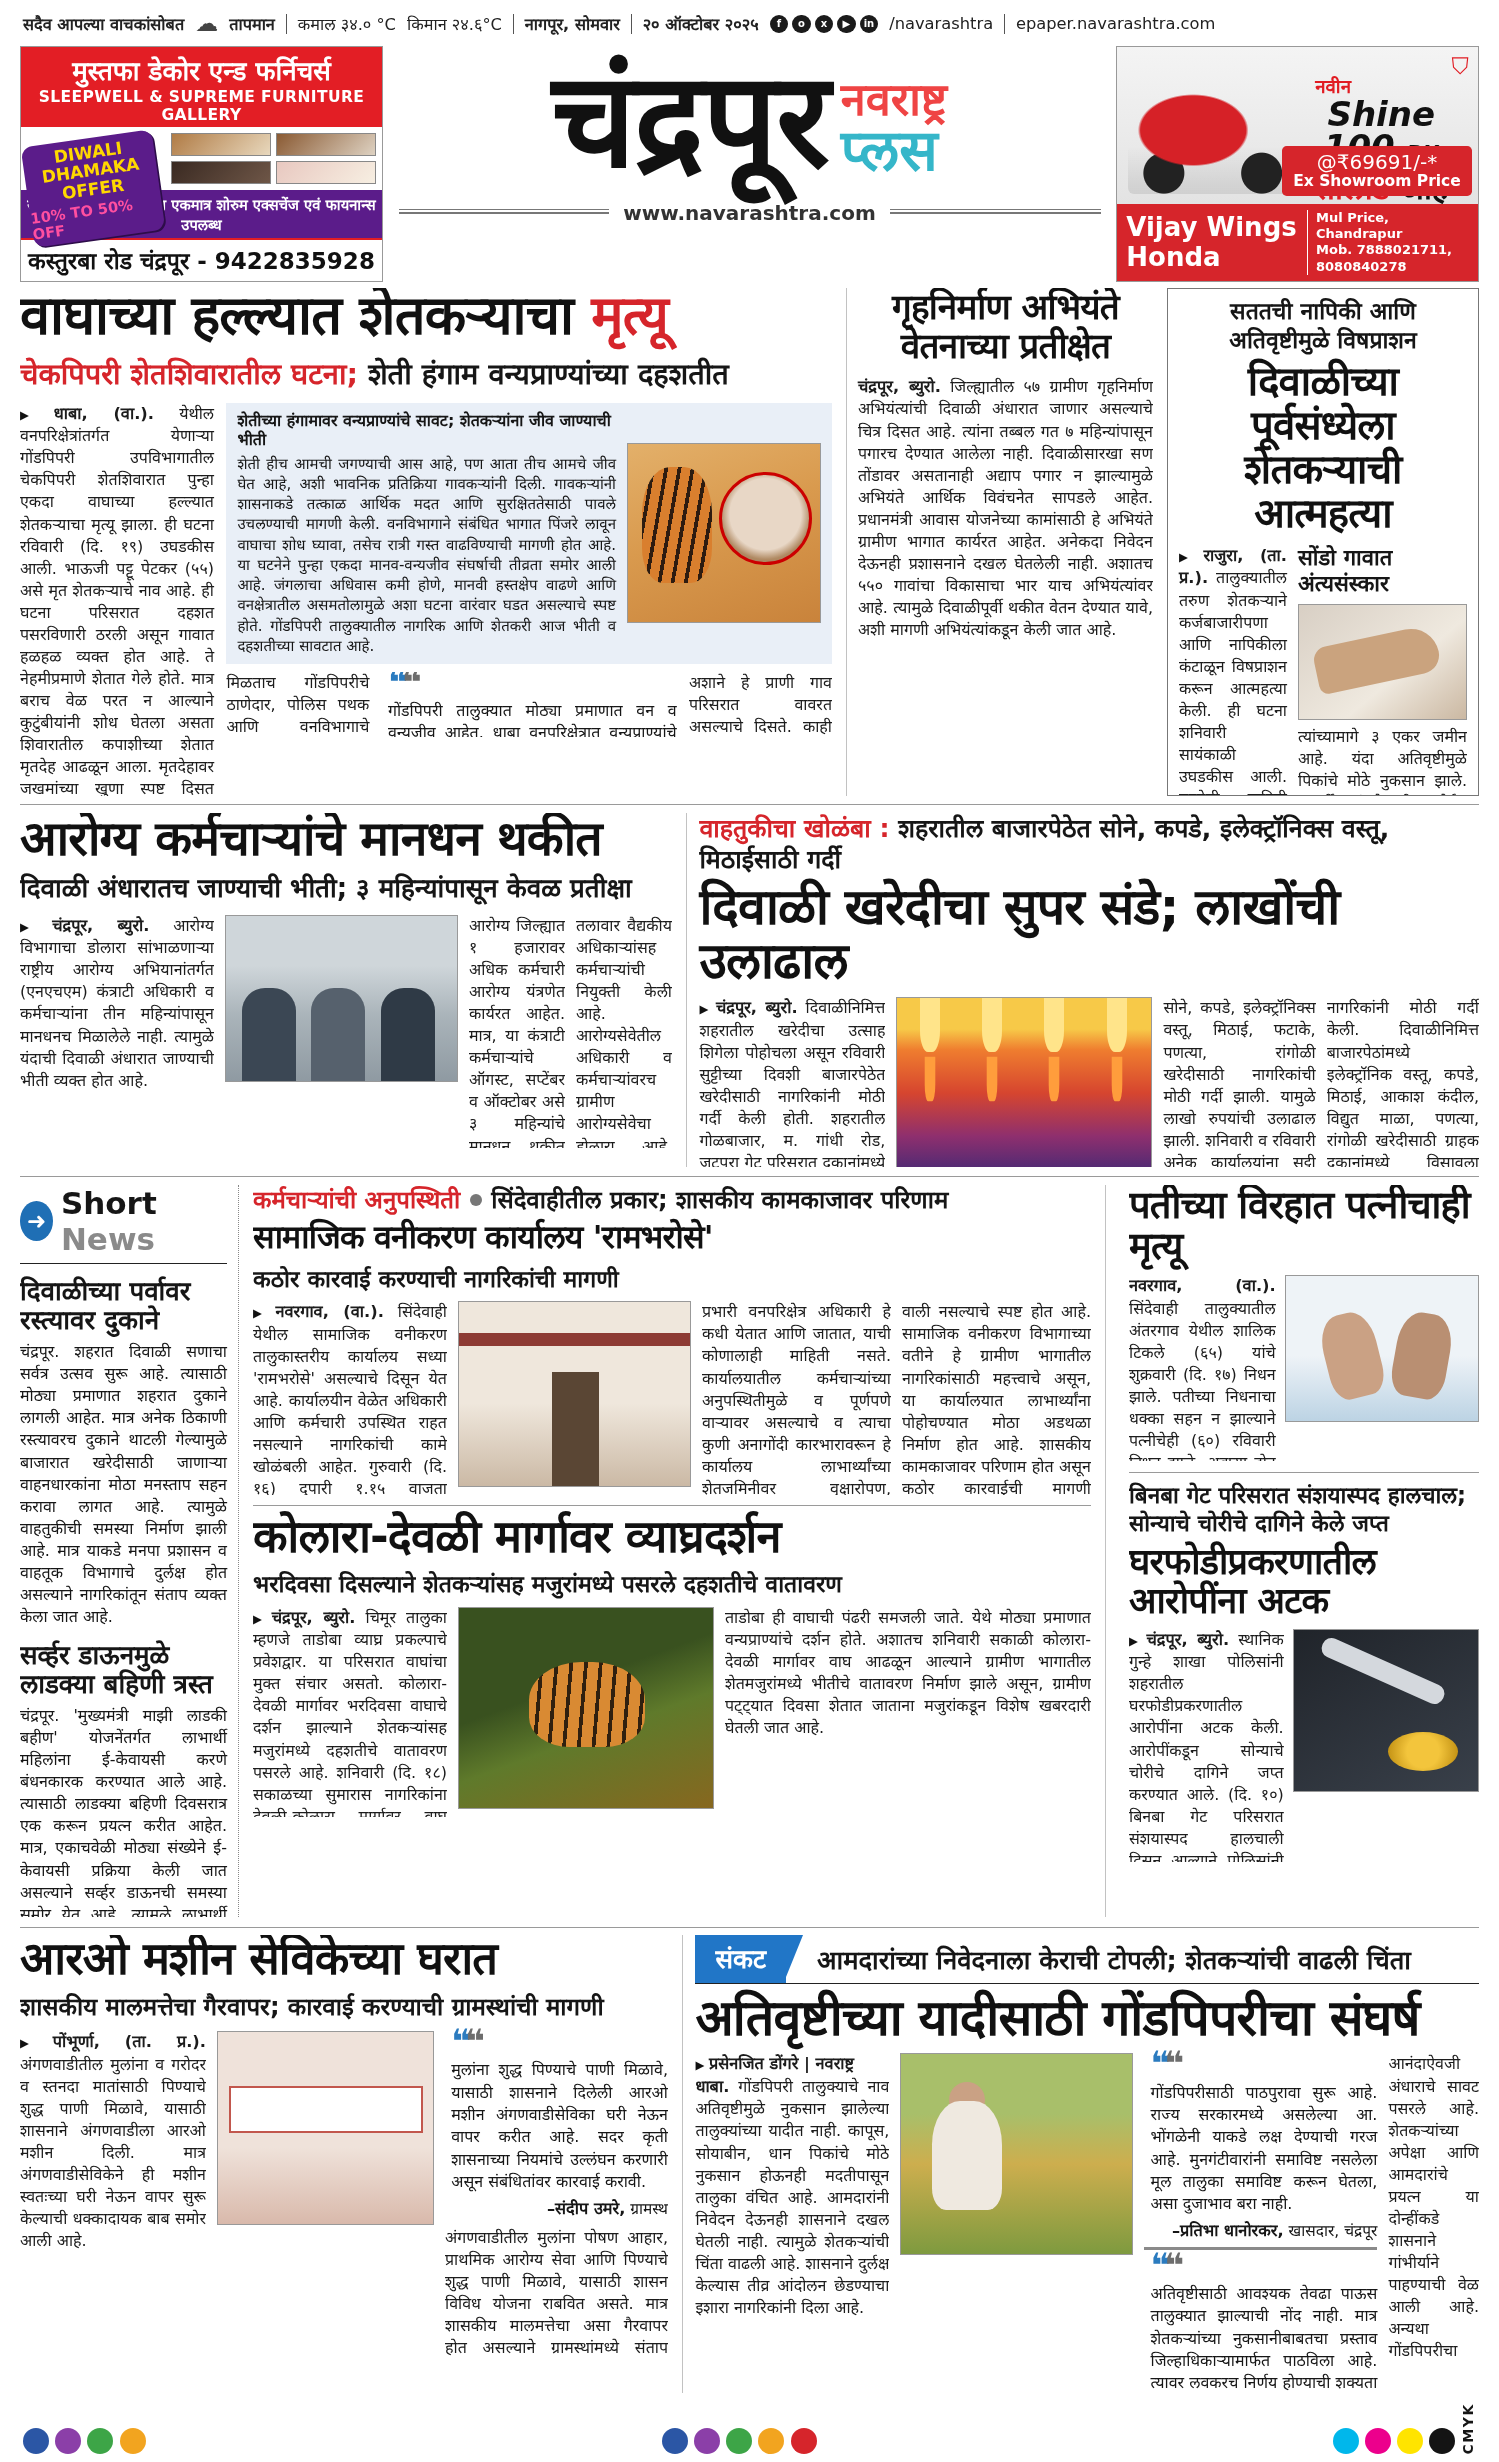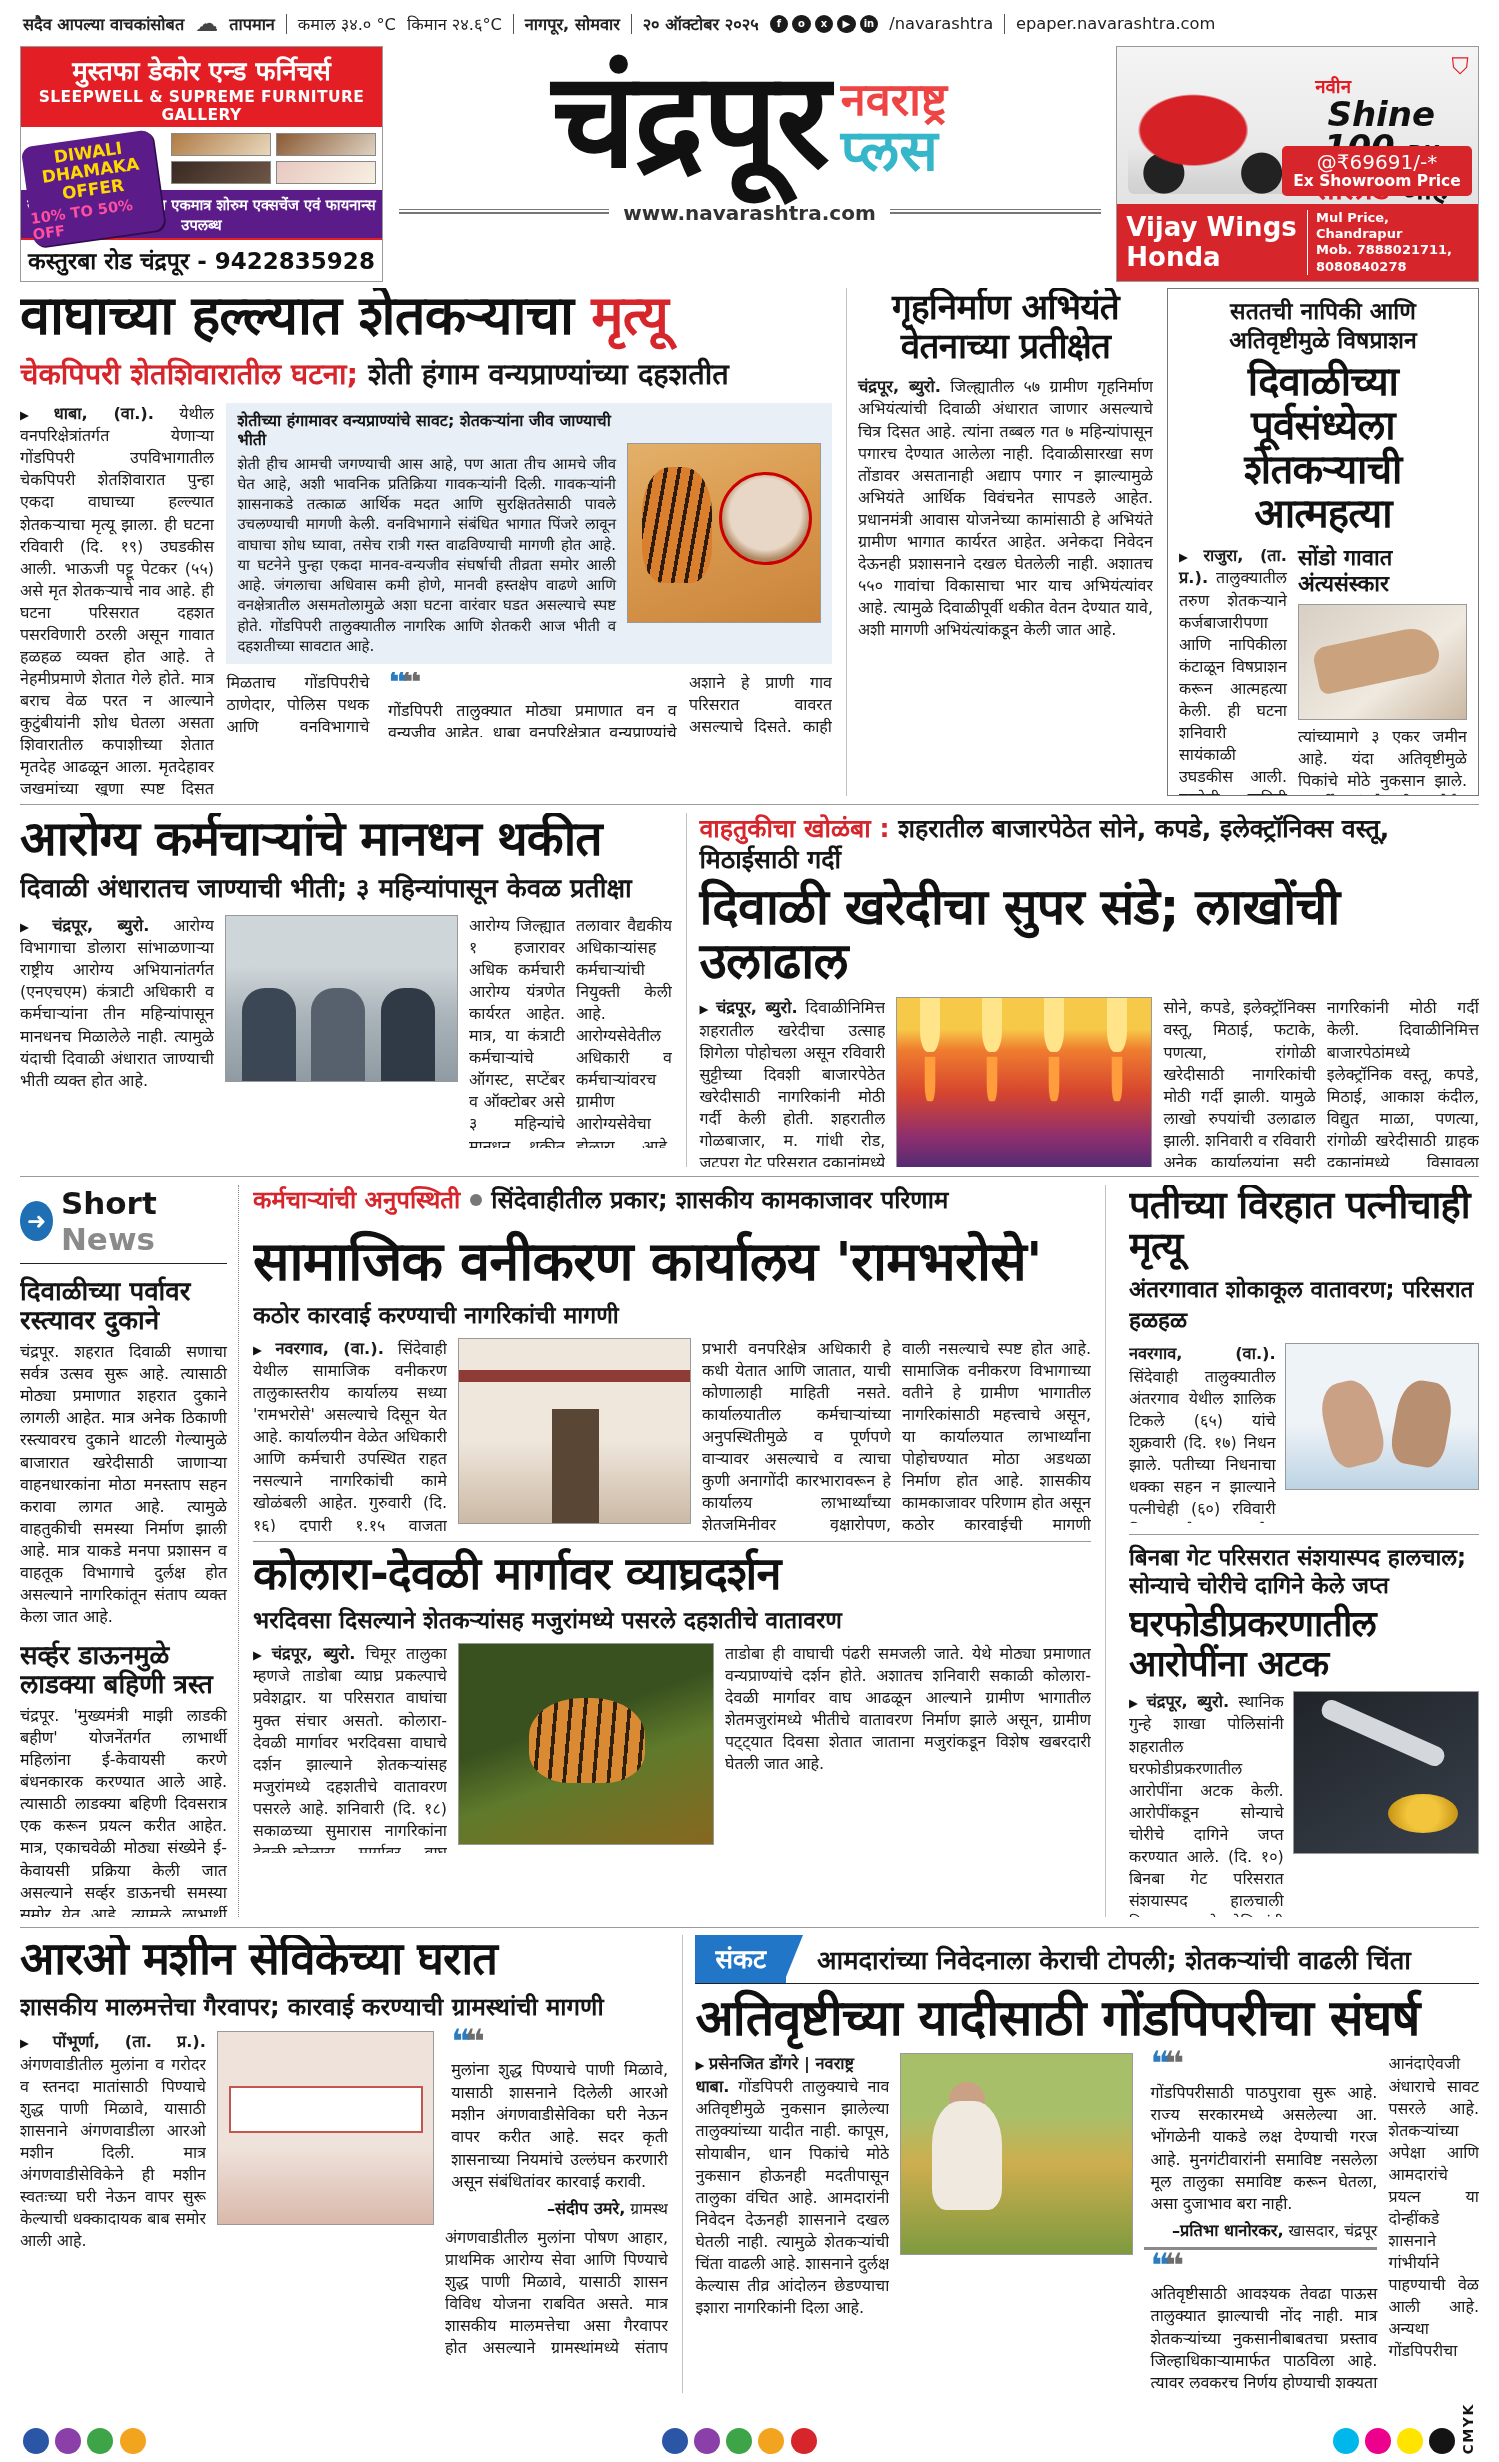--- a/index.html
+++ b/index.html
@@ -132,21 +132,21 @@
   .shorts { width:219px; border-right:0.8px dotted #888; padding-right:11px; }
   .shorts-head { display:flex; align-items:center; gap:7.8px; border-bottom:1.6px solid #222; padding-bottom:6.2px; }
   .sn-icon { width:40px; height:40px; border-radius:50%; background:#1f6fb5; color:#fff; font-size:23px; display:flex; align-items:center; justify-content:center; font-weight:bold; }
   .sn-title { font-size:31px; font-weight:bold; }
   .sn-title .g { color:#8a8a8a; }
   .sn-item-title { font-size:26px; font-weight:bold; line-height:1.12; margin-top:12.4px; }
   .sn-item-body { font-size:16px; line-height:1.38; text-align:justify; margin-top:6.2px; }
   .mid3 { width:838px; display:flex; flex-direction:column; }
   .a-office .kicker { font-size:24px; display:flex; align-items:center; gap:9.3px; }
   .a-office .dot { width:12.4px; height:12.4px; background:#777; border-radius:50%; display:inline-block; }
-  .a-office .headline { font-size:54px; line-height:1.1; margin-top:17px; }
+  .a-office .headline { font-size:32px; line-height:1.1; margin-top:5px; }
   .a-office .subhead { font-size:23px; }
   .office-grid { display:flex; gap:11px; margin-top:7.8px; height:194px; }
   .office-photo { width:233px; height:186px; background:linear-gradient(180deg,#efe7dc 0 55%,#cbb9a5 100%); flex:none; }
   .office-photo .door { position:absolute; left:93px; top:70px; width:47px; height:116px; background:#5a4634; }
   .office-photo .roof { position:absolute; left:0; top:31px; width:100%; height:12.4px; background:#8d3b34; }
   .a-tiger2 { border-top:0.8px solid #9a9a9a; margin-top:9.3px; padding-top:7.8px; }
   .a-tiger2 .headline { font-size:45px; line-height:1.05; }
   .a-tiger2 .subhead { font-size:23px; }
   .tiger2-grid { display:flex; gap:11px; margin-top:7.8px; height:210px; }
   .tiger2-photo { width:256px; height:202px; background:linear-gradient(160deg,#39511f 0 40%,#5f7a2b 60%,#87671f 100%); flex:none; }
@@ -454,21 +454,20 @@
                 <div class="cat"></div>
               </div>
             <div class="body clip" style="flex:1;">ताडोबा ही वाघाची पंढरी समजली जाते. येथे मोठ्या प्रमाणात वन्यप्राण्यांचे दर्शन होते. अशातच शनिवारी सकाळी कोलारा-देवळी मार्गावर वाघ आढळून आल्याने ग्रामीण भागातील शेतमजुरांमध्ये भीतीचे वातावरण निर्माण झाले असून, ग्रामीण पट्ट्यात दिवसा शेतात जाताना मजुरांकडून विशेष खबरदारी घेतली जात आहे.</div>
           </div>
         </article>
       </div>
 
       <div class="rcol3">
         <article class="a-wife clip">
           <h1 class="headline">पतीच्या विरहात पत्नीचाही मृत्यू</h1>
-          <div class="subhead">अंतरगावात शोकाकूल वातावरण; परिसरात हळहळ</div>
           <div class="wife-grid">
             <div class="body clip" style="flex:1;">
               <b class="byline">नवरगाव, (वा.).</b>
               <span>सिंदेवाही तालुक्यातील अंतरगाव येथील शालिक टिकले (६५) यांचे शुक्रवारी (दि. १७) निधन झाले. पतीच्या निधनाचा धक्का सहन न झाल्याने पत्नीचेही (६०) रविवारी निधन झाले. अवघ्या दोन दिवसांच्या अंतराने पती-पत्नीचे निधन झाल्याने अंतरगावात शोकाकूल वातावरण पसरले असून परिसरात हळहळ व्यक्त होत आहे. रविवारी शोकाकुल वातावरणात दोघांवर अंत्यसंस्कार करण्यात आले. शनिवारी दुपारी दोघांवरही अंत्यसंस्कार करण्यात आले.</span>
             </div>
             <div class="photo feet-photo">
               <div class="f1"></div>
               <div class="f2"></div>
             </div>
           </div>

